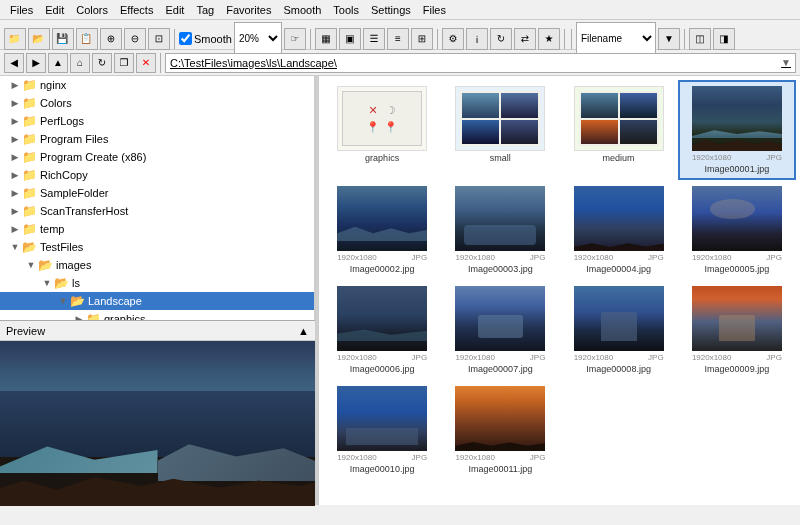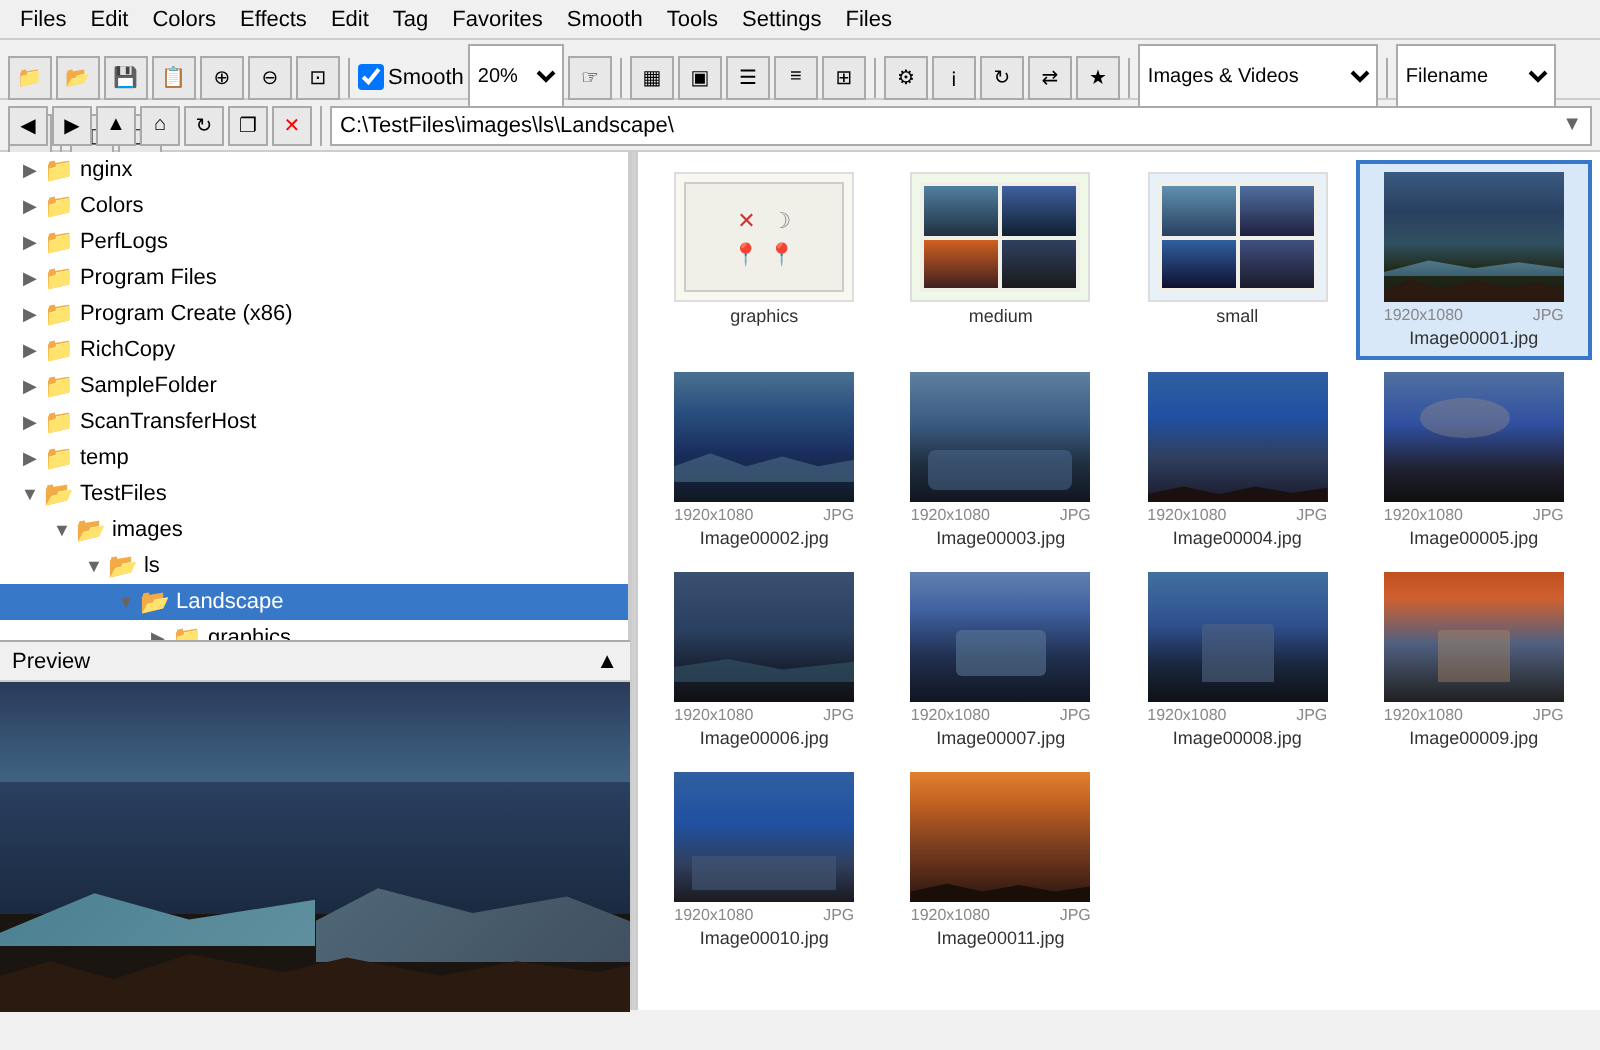--- a/index.html
+++ b/index.html
@@ -14,21 +14,21 @@
     .toolbar-btn { width: 22px; height: 22px; background: #e8e8e8; border: 1px solid #aaa; display: flex; align-items: center; justify-content: center; cursor: pointer; font-size: 10px; }
     .toolbar-sep { width: 1px; height: 20px; background: #aaa; margin: 0 2px; }
     .toolbar-check { display: flex; align-items: center; gap: 2px; }
     .toolbar-select { height: 33px; font-size: 10px; border: 1px solid #aaa; background: white; }
     
     
     .toolbar2 { background: #f0f0f0; border-bottom: 1px solid #ccc; display: flex; align-items: center; padding: 2px 4px; height: 26px; gap: 2px; }
     .toolbar2-btn { width: 20px; height: 20px; background: #e8e8e8; border: 1px solid #aaa; display: flex; align-items: center; justify-content: center; cursor: pointer; font-size: 10px; }
     
     
-    .addressbar { background: white; border: 1px solid #aaa; height: 20px; display: flex; align-items: center; padding: 0 4px; margin: 2px 4px; font-size: 10px; }
+    .addressbar { background: white; border: 1px solid #aaa; height: 20px; display: flex; align-items: center; padding: 0 4px; margin: 2px 4px; font-size: 10px; text-decoration: underline; }
     
     
     .main { display: flex; height: calc(525px - 96px); }
     
     
     .filetree { width: 315px; min-width: 315px; border-right: 1px solid #ccc; overflow-y: auto; background: white; }
     .tree-item { padding: 1px 0; cursor: pointer; white-space: nowrap; }
     .tree-item.selected { background: #3878c8; color: white; }
     .tree-row { display: flex; align-items: center; padding: 1px 2px; }
     .expand-btn { width: 14px; height: 14px; display: inline-flex; align-items: center; justify-content: center; font-size: 9px; color: #666; cursor: pointer; flex-shrink: 0; }
@@ -97,23 +97,20 @@
   <div class="toolbar-btn">☰</div>
   <div class="toolbar-btn">≡</div>
   <div class="toolbar-btn">⊞</div>
   <div class="toolbar-sep"></div>
   <div class="toolbar-btn">⚙</div>
   <div class="toolbar-btn">ℹ</div>
   <div class="toolbar-btn">↻</div>
   <div class="toolbar-btn">⇄</div>
   <div class="toolbar-btn">★</div>
   <div class="toolbar-sep"></div>
-  <select class="toolbar-select" style="min-width:120px;">
-    <option>Images &amp; Videos</option><option>Images</option><option>Videos</option>
-  </select>
   <div class="toolbar-sep"></div>
   <select class="toolbar-select" style="min-width:80px;">
     <option>Filename</option><option>Date</option><option>Size</option>
   </select>
   <div class="toolbar-btn">▼</div>
   <div class="toolbar-sep"></div>
   <div class="toolbar-btn">◫</div>
   <div class="toolbar-btn">◨</div>
 </div>
 
@@ -279,43 +276,43 @@
             <div style="display:flex; gap:4px; font-size:14px;">
               <span style="color:#cc3333;">📍</span>
               <span style="color:#cc3333;">📍</span>
             </div>
           </div>
         </div>
         <div class="thumb-label">graphics</div>
       </div>
 
       <div class="thumb-item">
+        <div class="thumb-img" style="background:#e8f0f8; border:1px solid #ddd;">
+          <div style="width:80px; height:55px; display:grid; grid-template-columns:1fr 1fr; gap:2px; padding:2px; background:#f0f0e8;">
+            <div style="background:linear-gradient(180deg,#6090b0,#2a4060);"></div>
+            <div style="background:linear-gradient(180deg,#5070a0,#202040);"></div>
+            <div style="background:linear-gradient(180deg,#3060a0,#101030);"></div>
+            <div style="background:linear-gradient(180deg,#405080,#1a1a2a);"></div>
+          </div>
+        </div>
+        <div class="thumb-label">small</div>
+      </div>
+
+      <div class="thumb-item">
         <div class="thumb-img" style="background:#f0f8e8; border:1px solid #ddd;">
           <div style="width:80px; height:55px; display:grid; grid-template-columns:1fr 1fr; gap:2px; padding:2px; background:#f0f0e8;">
             <div style="background:linear-gradient(180deg,#5080a0,#203040);"></div>
             <div style="background:linear-gradient(180deg,#4060a0,#102030);"></div>
             <div style="background:linear-gradient(180deg,#d06020,#402020);"></div>
             <div style="background:linear-gradient(180deg,#304060,#1a1a1a);"></div>
           </div>
         </div>
         <div class="thumb-label">medium</div>
       </div>
 
-      <div class="thumb-item">
-        <div class="thumb-img" style="background:#e8f0f8; border:1px solid #ddd;">
-          <div style="width:80px; height:55px; display:grid; grid-template-columns:1fr 1fr; gap:2px; padding:2px; background:#f0f0e8;">
-            <div style="background:linear-gradient(180deg,#6090b0,#2a4060);"></div>
-            <div style="background:linear-gradient(180deg,#5070a0,#202040);"></div>
-            <div style="background:linear-gradient(180deg,#3060a0,#101030);"></div>
-            <div style="background:linear-gradient(180deg,#405080,#1a1a2a);"></div>
-          </div>
-        </div>
-        <div class="thumb-label">small</div>
-      </div>
-
       <div class="thumb-item selected">
         <div class="thumb-img">
           <div style="width:90px; height:65px; background:linear-gradient(180deg,#3a5a80 0%,#2a4060 30%,#305060 55%,#202a1a 75%,#1a1a10 100%); position:relative; overflow:hidden;">
             <div style="position:absolute;bottom:20%;left:0;right:0;height:15%;background:linear-gradient(180deg,#5a8090,#3a6070);clip-path:polygon(0 80%,25% 20%,50% 60%,75% 30%,100% 60%,100%100%,0 100%);"></div>
             <div style="position:absolute;bottom:0;left:0;right:0;height:22%;background:#2a1a10;clip-path:polygon(0 60%,15%20%,30%55%,50%25%,70%50%,85%30%,100%55%,100%100%,0 100%);"></div>
           </div>
         </div>
         <div style="display:flex;justify-content:space-between;width:90px;margin-top:2px;">
           <span style="font-size:8px;color:#888;">1920x1080</span>
           <span style="font-size:8px;color:#888;">JPG</span>

